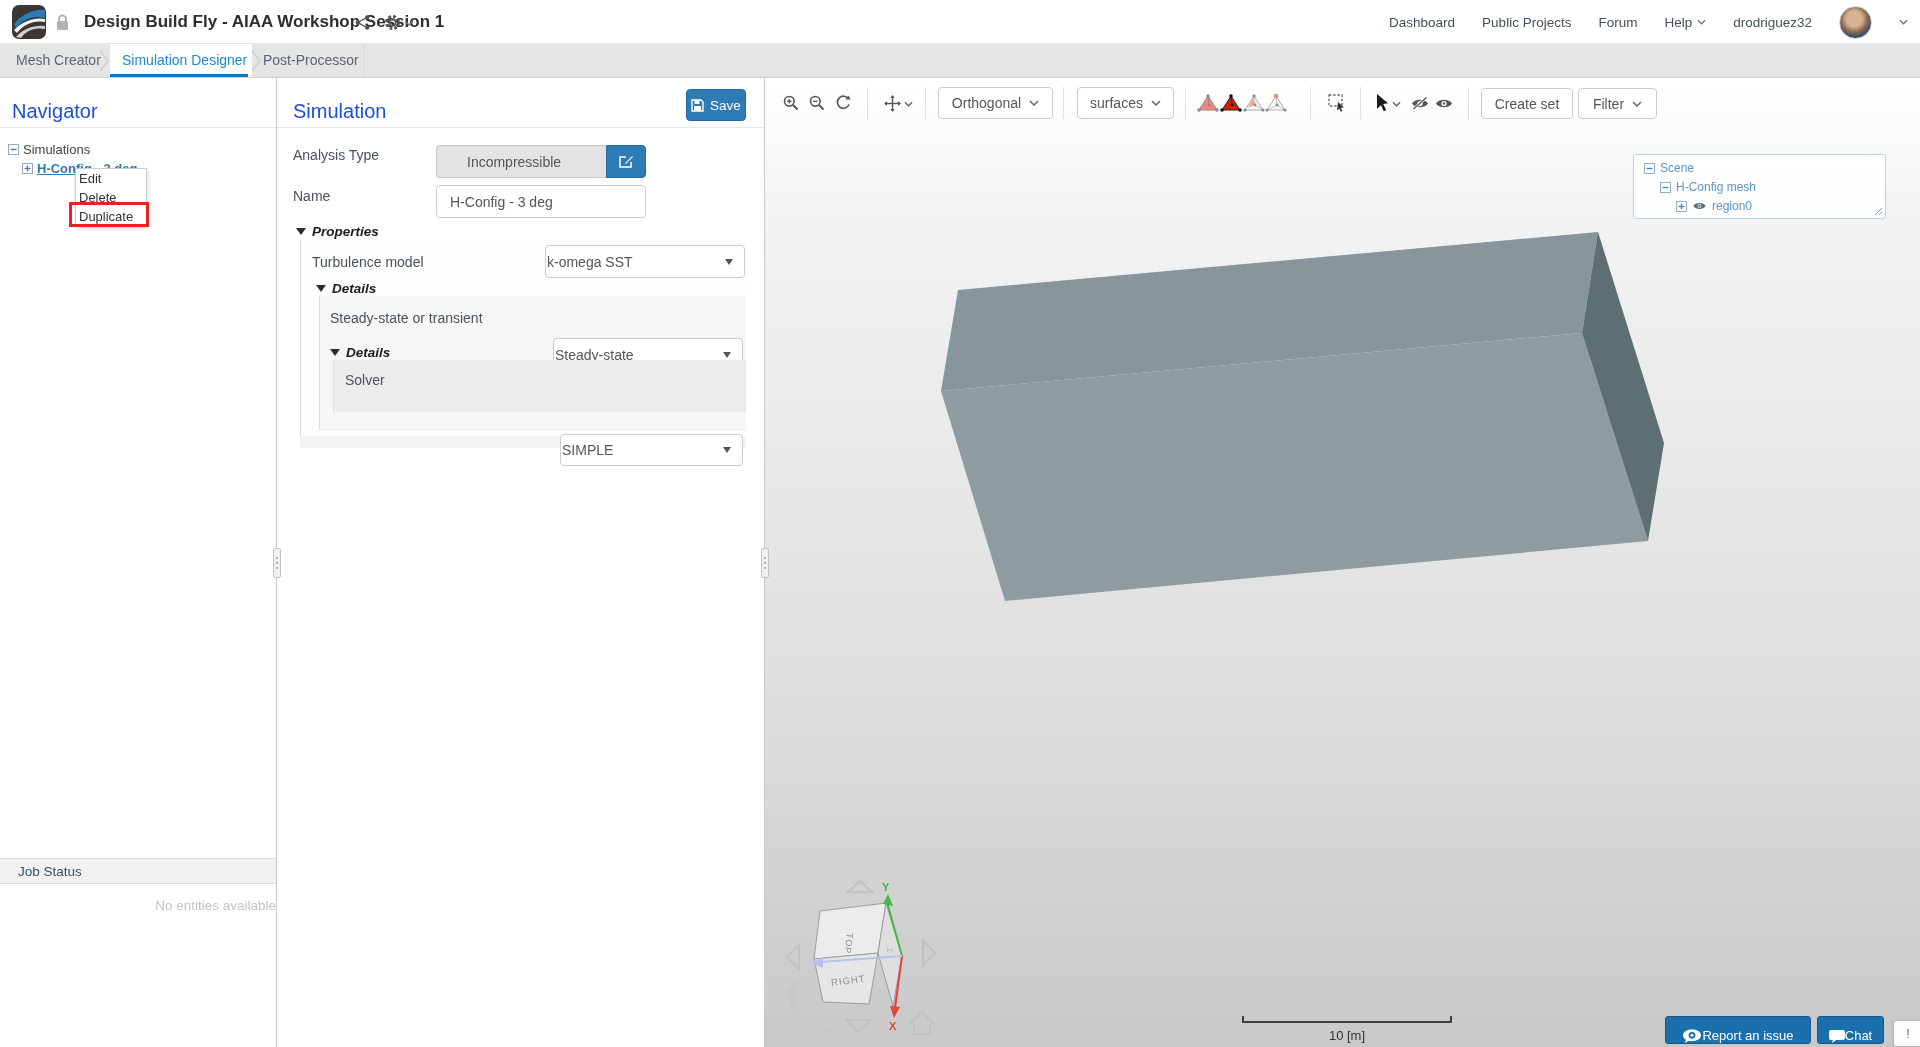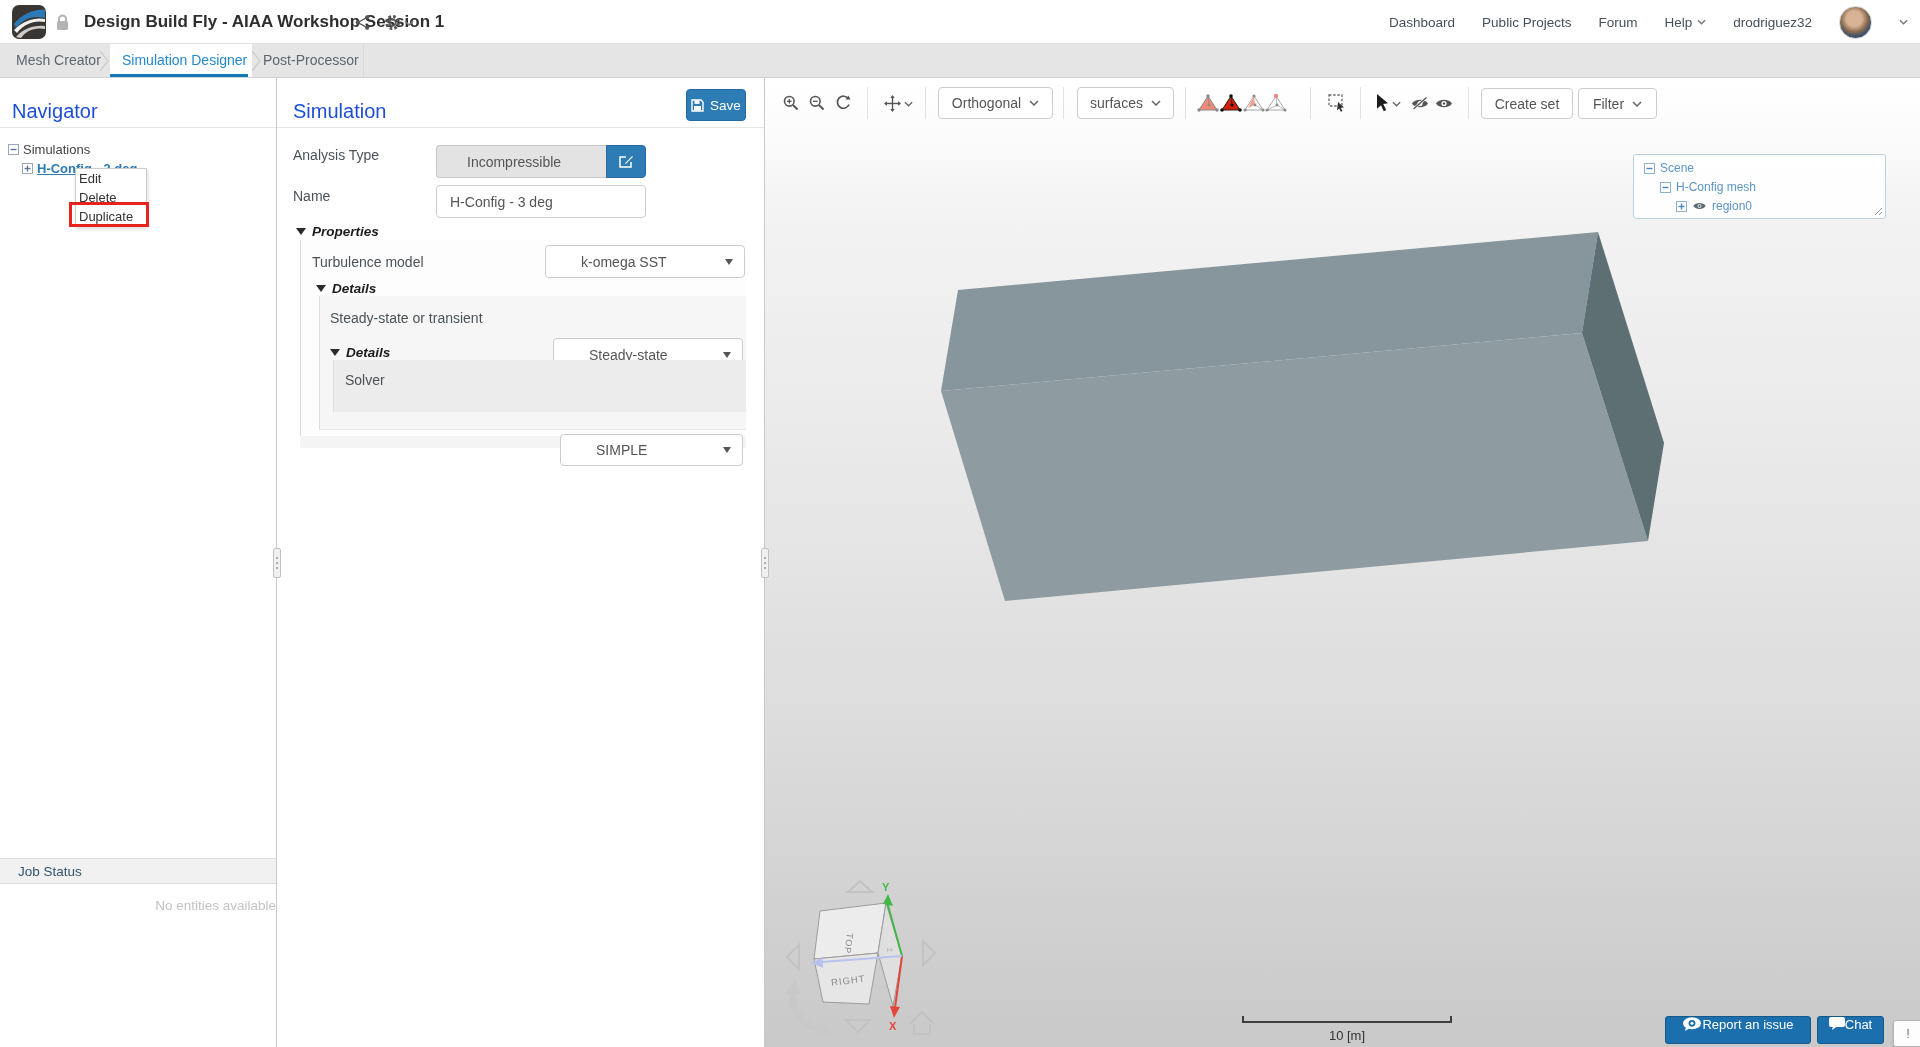--- a/index.html
+++ b/index.html
@@ -39,38 +39,38 @@
   .btn-blue{background:#2d7cb6;color:#fff;border:1px solid #2668a0;border-radius:4px;
             display:flex;align-items:center;justify-content:center;gap:6px;font-size:13.5px;cursor:pointer;}
   .field-label{font-size:14px;color:#4a5258;}
   .field-disabled{background:#e3e3e3;border:1px solid #c6c6c6;border-right:none;border-radius:4px 0 0 4px;
                   font-size:14px;color:#555;display:flex;align-items:center;padding-left:30px;}
   .field-input{border:1px solid #ccc;border-radius:4px;font-size:14px;color:#555;padding-left:13px;
                font-family:"Liberation Sans",sans-serif;outline:none;background:#fff;}
   .sect-hdr{display:flex;align-items:center;gap:6px;font-size:13.5px;font-style:italic;font-weight:bold;color:#1c1c1c;}
   .tri-down{width:0;height:0;border-left:5px solid transparent;border-right:5px solid transparent;border-top:7px solid #2b2b2b;}
   .dropdown{background:#fff;border:1px solid #ccc;border-radius:4px;font-size:14px;color:#555;
-            display:flex;align-items:center;padding-left:35px;position:relative;cursor:pointer;}
+            display:flex;align-items:center;padding-left:1px;position:relative;cursor:pointer;}
   .dd-caret{position:absolute;right:11px;top:50%;margin-top:-3px;width:0;height:0;
             border-left:4px solid transparent;border-right:4px solid transparent;border-top:6px solid #555;}
   .grp{border-left:1px solid #ddd;}
   
   #viewport{left:765px;top:78px;width:1155px;height:969px;
             background:linear-gradient(180deg,#ffffff 0px,#fcfcfc 50px,#f3f3f3 130px,#e9e9e9 380px,#dcdcdc 650px,#c9c9c9 969px);}
   .vt-divider{width:1px;height:32px;background:#e2e2e2;top:9px;}
   .btn-outline{background:#fff;border:1px solid #ccc;border-radius:4px;color:#555;font-size:14px;
                display:flex;align-items:center;justify-content:center;gap:8px;cursor:pointer;}
   .scene-box{left:868px;top:76px;width:253px;height:65px;background:rgba(255,255,255,.88);
              border:1px solid #b9d2e4;border-radius:3px;z-index:3;}
   .scene-row{position:absolute;display:flex;align-items:center;gap:5px;font-size:12px;color:#5b95c5;}
   .scalebar{left:477px;top:938px;width:210px;height:7px;border-left:2px solid #3e3e3e;
             border-right:2px solid #3e3e3e;border-bottom:2px solid #3e3e3e;}
   .scalelabel{left:477px;top:950px;width:210px;text-align:center;font-size:13px;color:#333;}
   .btn-bottom{background:#1b6fad;border:1px solid #15598c;border-radius:3px;color:#fff;font-size:13px;
-              display:flex;align-items:flex-start;justify-content:center;gap:0;cursor:pointer;}
+              display:flex;align-items:flex-end;justify-content:center;gap:0;cursor:pointer;}
   .alert-box{left:1128px;top:942px;width:30px;height:27px;background:#fdfdfd;border:1px solid #b5b5b5;
              border-radius:3px;box-shadow:0 1px 2px rgba(0,0,0,.2);text-align:center;line-height:25px;
              font-size:13px;color:#777;z-index:4;}
   .grip{width:8px;height:30px;background:#f0f0f0;border:1px solid #c2c2c2;border-radius:2px;z-index:5;
         display:flex;flex-direction:column;align-items:center;justify-content:center;gap:3px;}
   .grip i{width:2px;height:2px;background:#9a9a9a;border-radius:50%;}
 </style>
 </head>
 <body>
 

